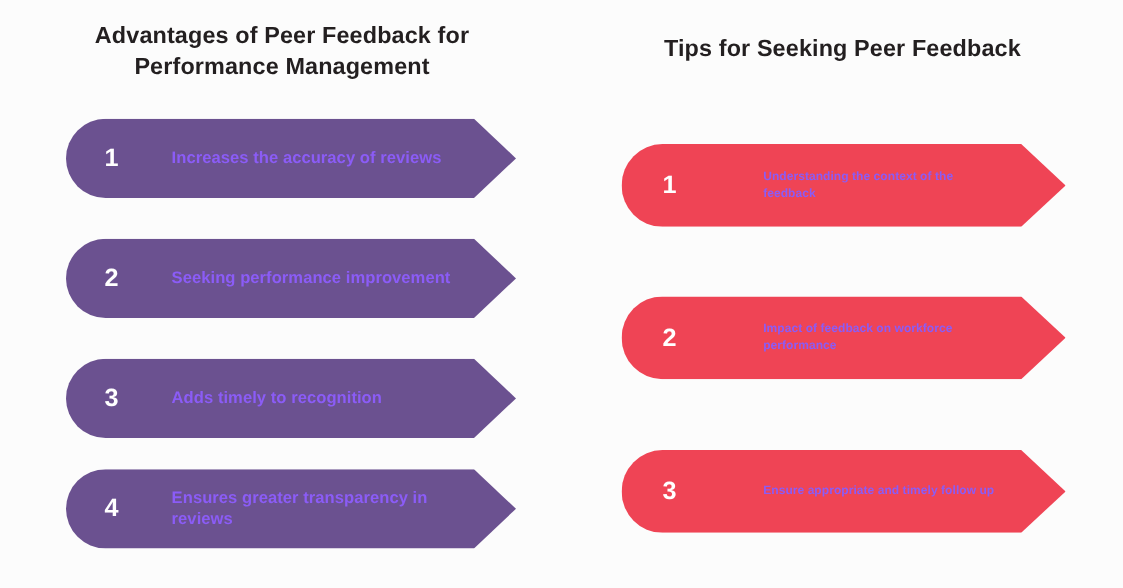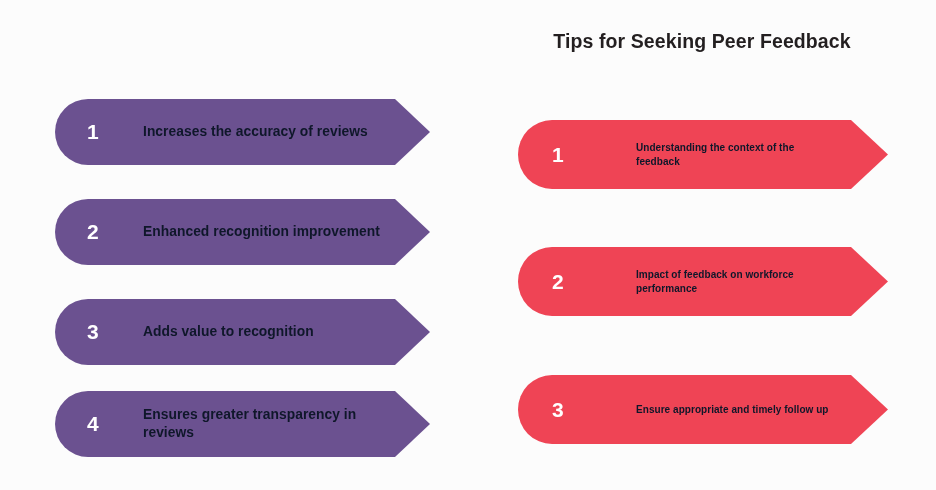--- a/index.html
+++ b/index.html
@@ -85,21 +85,21 @@
   }
 
   .arrow-number {
     color: #ffffff;
     font-weight: bold;
     flex: 0 0 auto;
     text-align: left;
   }
 
   .arrow-label {
-    color: #0f172a;
+    color: #8b5cf6;
     font-weight: bold;
     line-height: 1.32;
     flex: 1 1 auto;
   }
 
   
   .purple .arrow-number {
     font-size: 21px;
     width: 56px;
     padding-left: 32px;
@@ -124,20 +124,21 @@
     letter-spacing: 0.05px;
   }
 </style>
 </head>
 <body>
 
 <div class="infographic">
 
   <div class="column column-left">
 
+    <div class="col-title col-title-left">Advantages of Peer Feedback for Performance Management</div>
 
     <div class="arrow-list">
 
       <div class="arrow-item purple" style="left:55px; top:99px; width:375px; height:66px;">
         <div class="arrow-shape">
           <svg viewBox="0 0 375 66" preserveAspectRatio="none">
             <path d="M33,0 H340 L375,33 L340,66 H33 A33,33 0 0 1 33,0 Z" fill="#6b5190"></path>
           </svg>
         </div>
         <div class="arrow-content">
@@ -147,33 +148,33 @@
       </div>
 
       <div class="arrow-item purple" style="left:55px; top:199px; width:375px; height:66px;">
         <div class="arrow-shape">
           <svg viewBox="0 0 375 66" preserveAspectRatio="none">
             <path d="M33,0 H340 L375,33 L340,66 H33 A33,33 0 0 1 33,0 Z" fill="#6b5190"></path>
           </svg>
         </div>
         <div class="arrow-content">
           <span class="arrow-number">2</span>
-          <span class="arrow-label">Enhanced recognition improvement</span>
+          <span class="arrow-label">Seeking performance improvement</span>
         </div>
       </div>
 
       <div class="arrow-item purple" style="left:55px; top:299px; width:375px; height:66px;">
         <div class="arrow-shape">
           <svg viewBox="0 0 375 66" preserveAspectRatio="none">
             <path d="M33,0 H340 L375,33 L340,66 H33 A33,33 0 0 1 33,0 Z" fill="#6b5190"></path>
           </svg>
         </div>
         <div class="arrow-content">
           <span class="arrow-number">3</span>
-          <span class="arrow-label">Adds value to recognition</span>
+          <span class="arrow-label">Adds timely to recognition</span>
         </div>
       </div>
 
       <div class="arrow-item purple" style="left:55px; top:391px; width:375px; height:66px;">
         <div class="arrow-shape">
           <svg viewBox="0 0 375 66" preserveAspectRatio="none">
             <path d="M33,0 H340 L375,33 L340,66 H33 A33,33 0 0 1 33,0 Z" fill="#6b5190"></path>
           </svg>
         </div>
         <div class="arrow-content">

